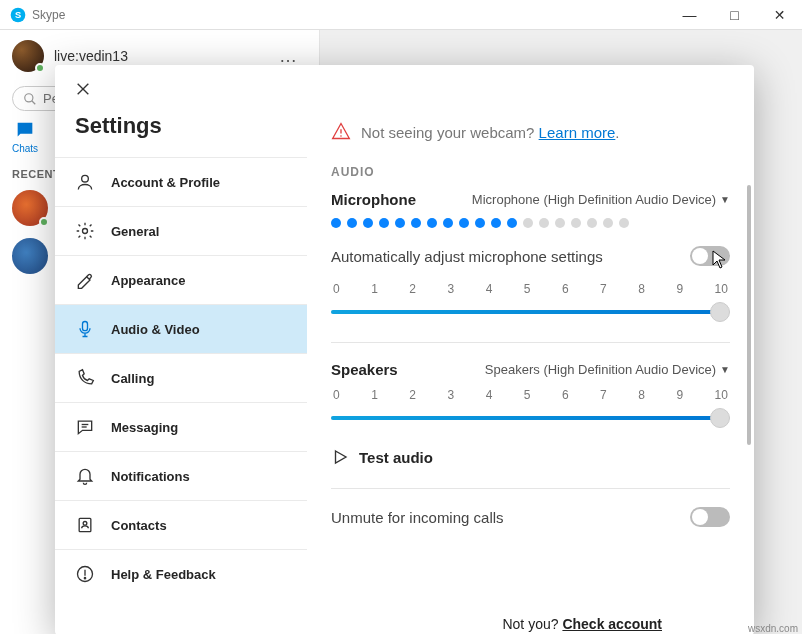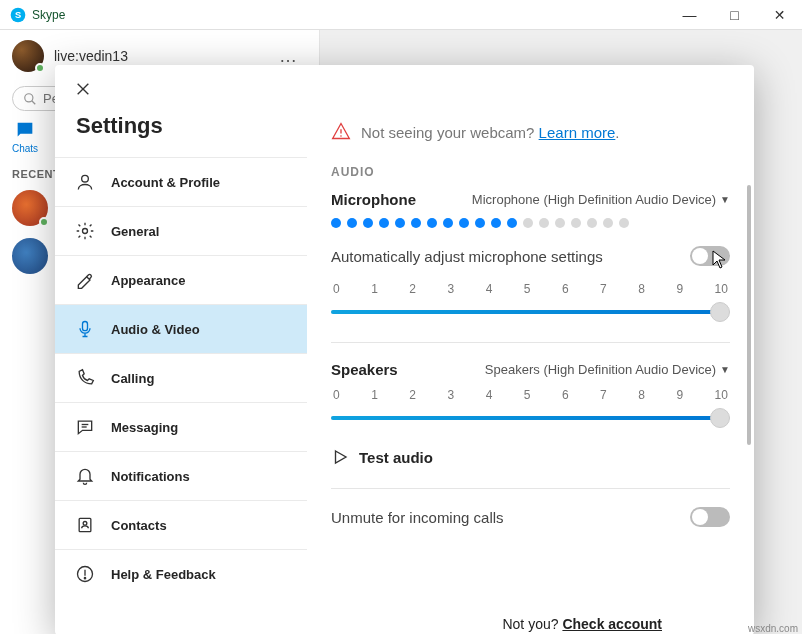--- a/index.html
+++ b/index.html
@@ -1,21 +1,21 @@
 <!DOCTYPE html>
 <html><head>
 <meta charset="utf-8">
 <style>
 * { margin: 0; padding: 0; box-sizing: border-box; font-family: "Segoe UI", Arial, sans-serif; }
 body { width: 802px; height: 634px; background: #f0f0f0; overflow: hidden; position: relative; }
 
 
 .titlebar { height: 30px; background: #fff; border-bottom: 1px solid #e0e0e0; display: flex; align-items: center; padding-left: 10px; }
 .titlebar-icon { width: 16px; height: 16px; margin-right: 6px; }
-.titlebar-text { font-size: 12px; color: #14532d; flex: 1; }
+.titlebar-text { font-size: 12px; color: #737373; flex: 1; }
 .win-controls { display: flex; }
 .win-btn { width: 45px; height: 30px; display: flex; align-items: center; justify-content: center; font-size: 14px; color: #333; }
 
 
 .app { display: flex; height: calc(100% - 30px); background: #bef264; position: relative; }
 .left-col { width: 320px; background: #fff; border-right: 1px solid #e5e5e5; }
 .right-col { flex: 1; background: #f0f0f0; }
 
 
 .user-row { display: flex; align-items: center; padding: 10px 12px; }
@@ -39,21 +39,21 @@
 .ra1 { background: radial-gradient(circle at 40% 40%, #e87030, #a03020); }
 .ra2 { background: radial-gradient(circle at 40% 40%, #4080c0, #204880); border-radius: 50%; }
 
 
 .modal { position: absolute; top: 35px; left: 55px; right: 48px; height: 570px; background: #fff; box-shadow: 0 8px 40px rgba(0,0,0,0.3); display: flex; border-radius: 4px; overflow: hidden; }
 .modal-left { width: 252px; }
 .modal-right { flex: 1; padding: 20px 24px; position: relative; overflow: hidden; }
 
 .close-x { padding: 16px 0 8px 20px; }
 .close-x svg { width: 16px; height: 16px; }
-.settings-title { font-size: 22px; font-weight: 700; color: #252525; padding: 4px 0 18px 4px; margin-left: 17px; }
+.settings-title { font-size: 22px; font-weight: 700; color: #252525; padding: 4px 0 18px 20px; }
 
 .nav-item { display: flex; align-items: center; padding: 14px 20px; border-top: 1px solid #eaeaea; font-size: 13px; font-weight: 600; color: #252525; cursor: pointer; }
 .nav-item.active { background: #cfeaf9; }
 .nav-item svg { width: 20px; height: 20px; margin-right: 16px; stroke: #333; fill: none; stroke-width: 1.6; }
 .nav-item.active svg { stroke: #0078d4; }
 
 
 .webcam-row { display: flex; align-items: flex-end; margin-bottom: 24px; margin-top: 36px; }
 .warn-tri { margin-right: 10px; }
 .webcam-text { font-size: 15px; color: #777; }

